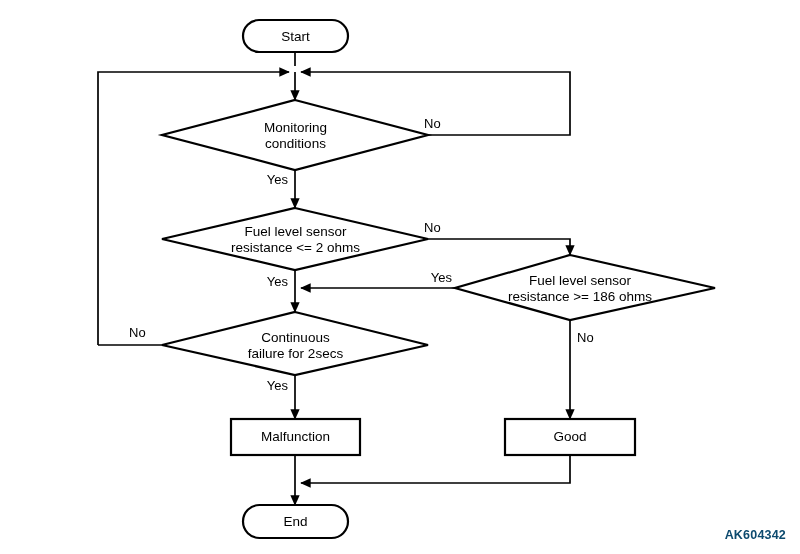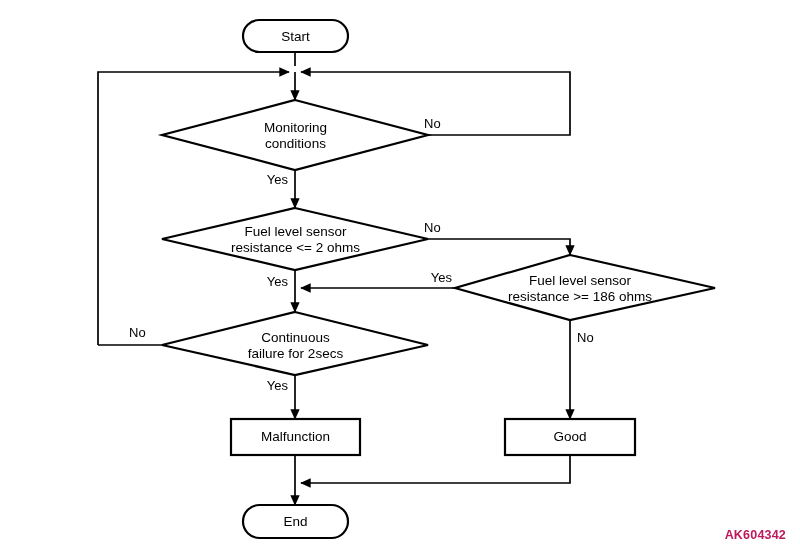--- a/index.html
+++ b/index.html
@@ -54,21 +54,21 @@
   .edge-label.start-anchor { text-anchor: start; }
   .edge-label.end-anchor { text-anchor: end; }
   .watermark {
     position: absolute;
     right: 14px;
     bottom: 12px;
     font-family: "Liberation Sans", sans-serif;
     font-size: 12.5px;
     font-weight: bold;
     letter-spacing: 0.2px;
-    color: #be185d;
+    color: #0c4a6e;
   }
 </style>
 </head>
 <body>
 
 <div id="stage">
 
   <svg id="flow-svg" viewBox="0 0 800 554">
     <defs>
       <marker id="arrow" viewBox="0 0 10 10" refX="9.2" refY="5" markerWidth="6.2" markerHeight="6.2" orient="auto-start-reverse">

